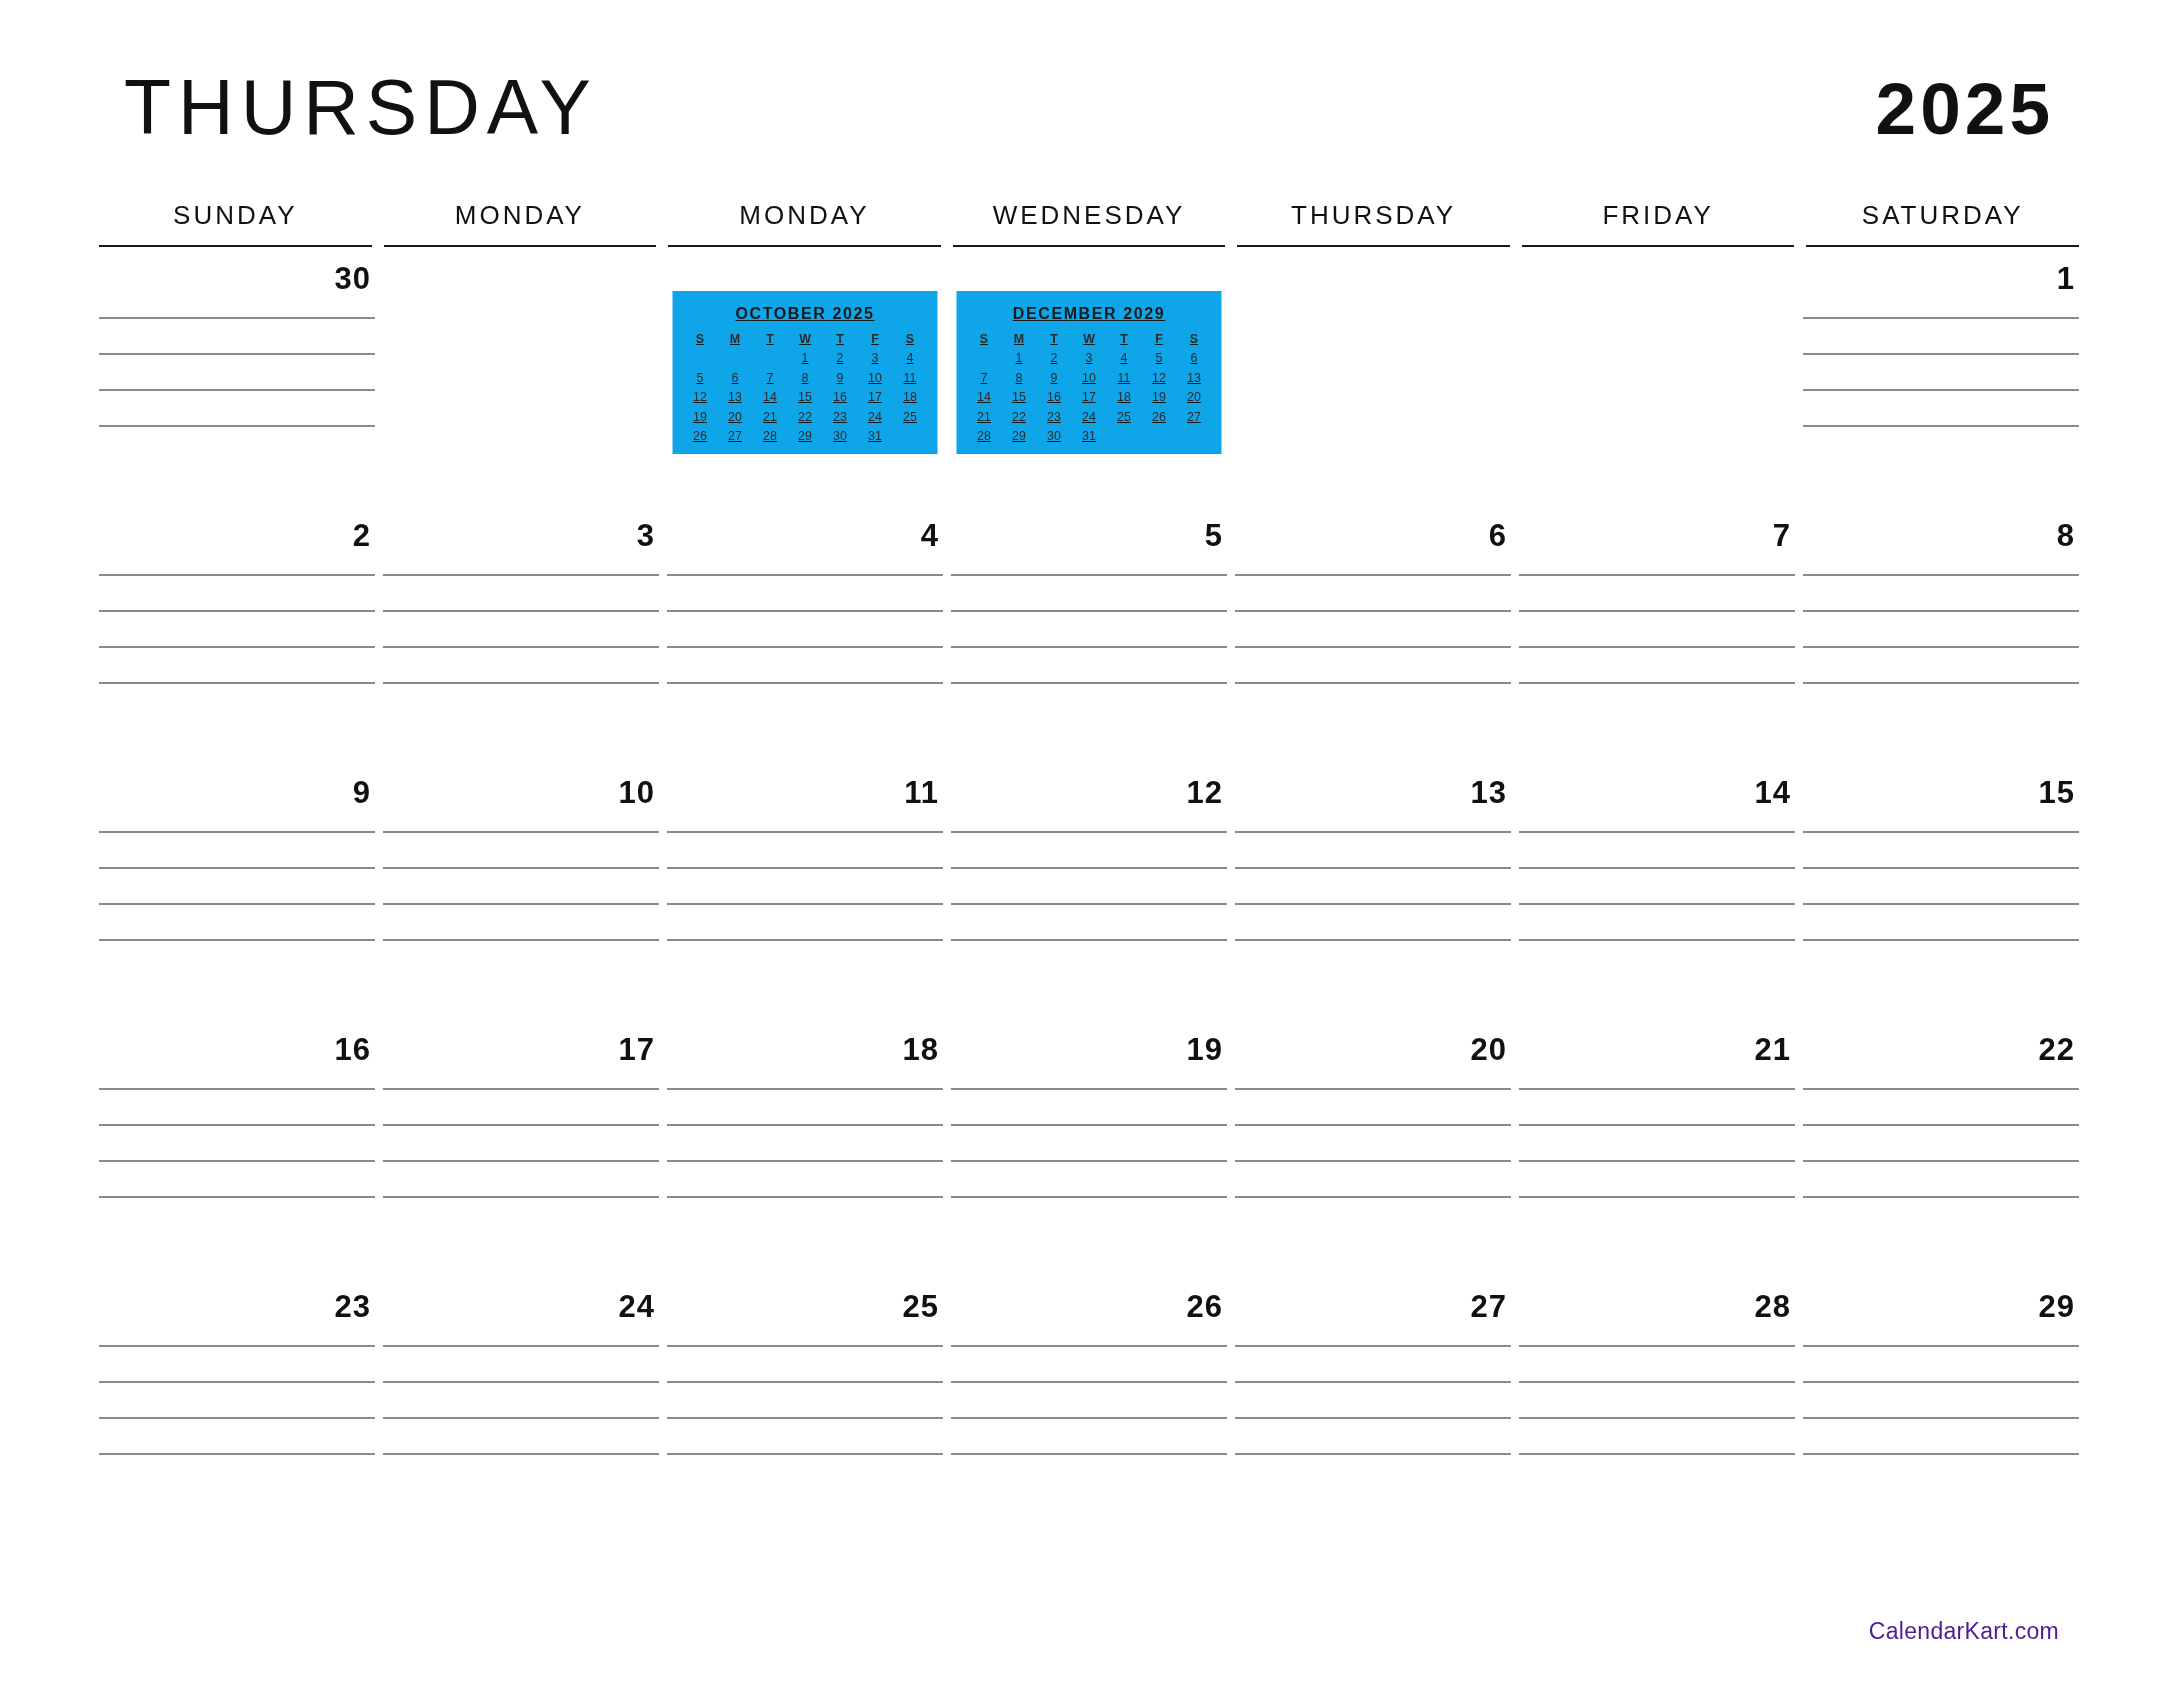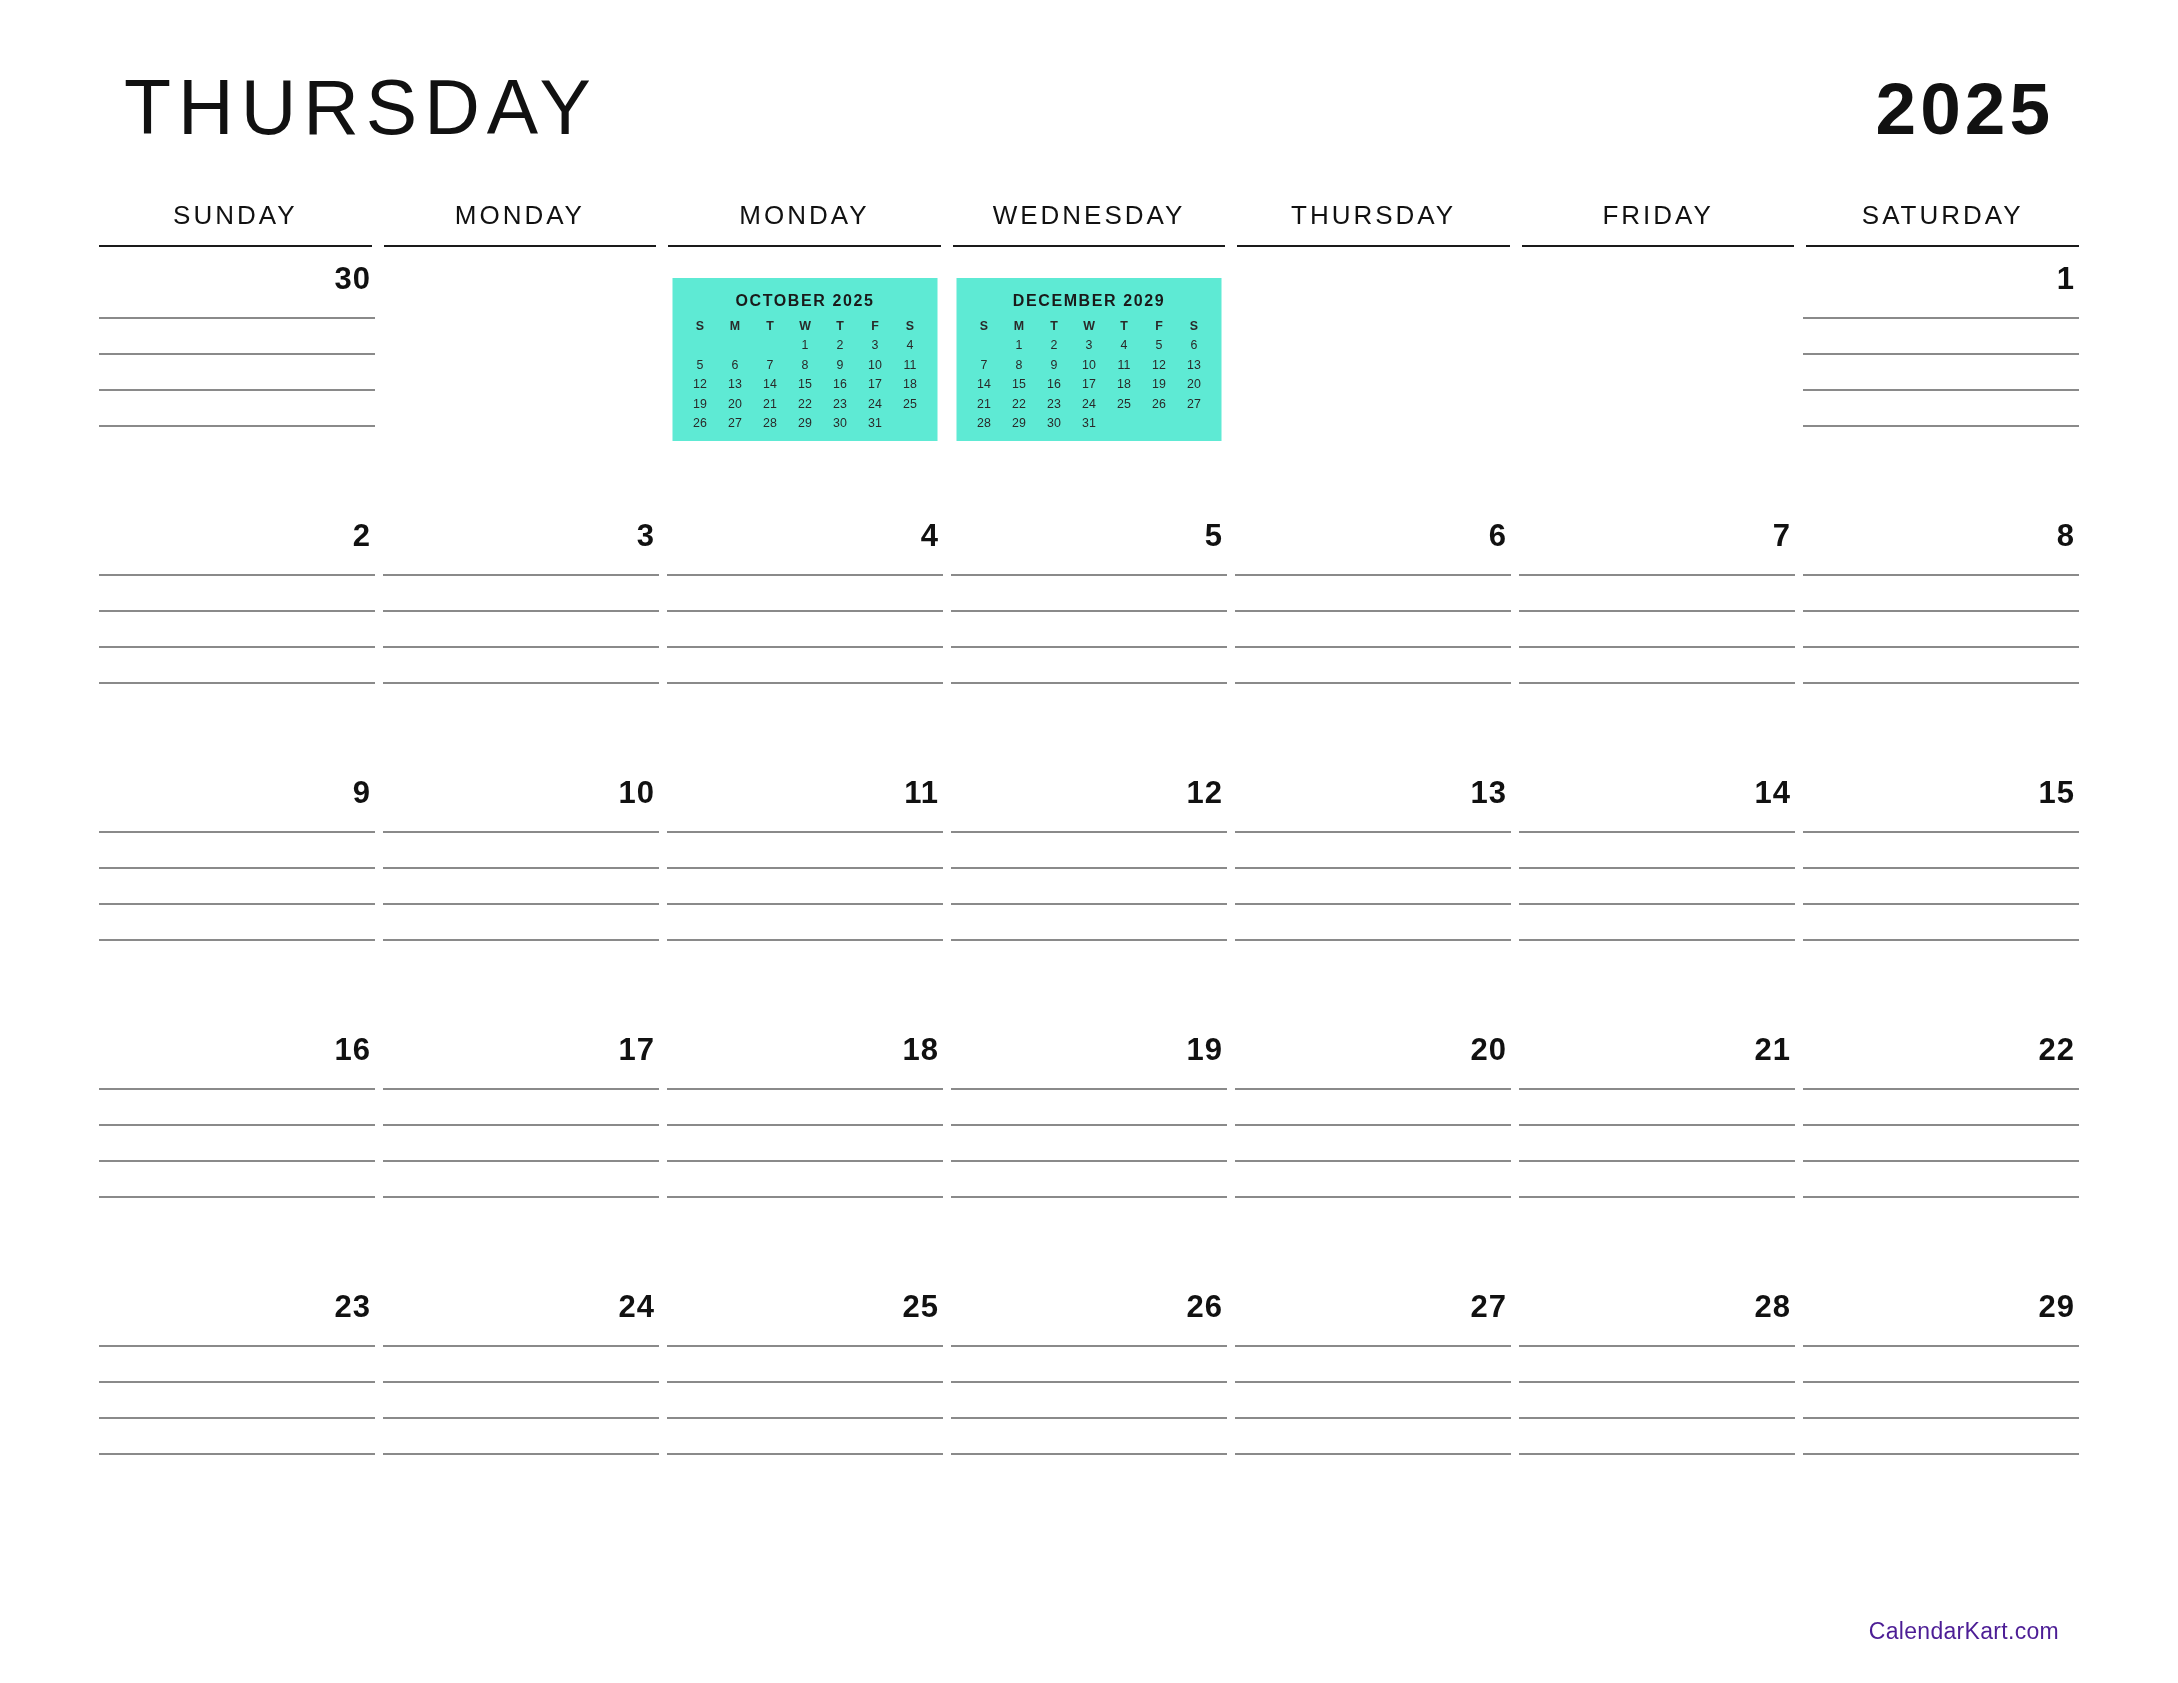--- a/index.html
+++ b/index.html
@@ -93,27 +93,28 @@
   }
   .lines .rule {
     height: 2px;
     background: #8a8a8a;
     margin-bottom: 34px;
   }
 
   
   .mini {
     position: absolute;
-    top: 31px;
+    top: 44px;
     left: 50%;
     transform: translateX(-50%);
     width: 265px;
-    background: #5eead4;
+    background: #0ea5e9;
     padding: 14px 10px 12px 10px;
     box-sizing: border-box;
+    text-decoration: underline;
   }
   .mini-title {
     text-align: center;
     font-size: 16px;
     font-weight: 700;
     letter-spacing: 1.6px;
     margin-bottom: 10px;
     color: #1a1a1a;
   }
   .mini-grid {

